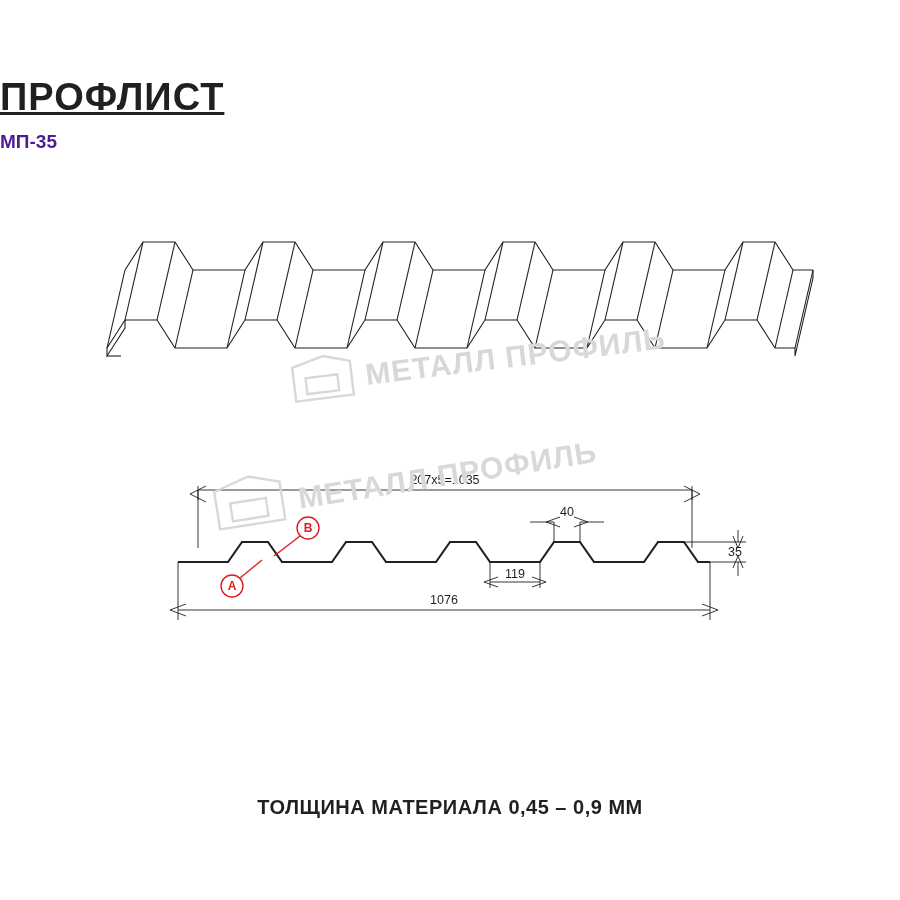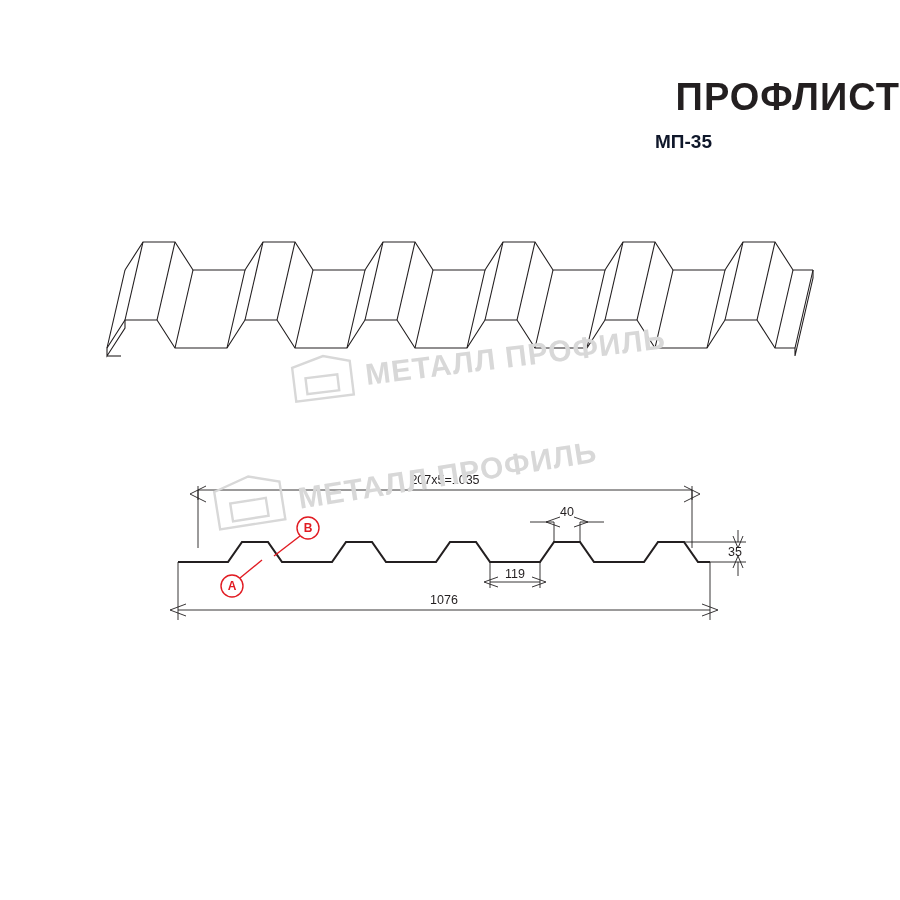--- a/index.html
+++ b/index.html
@@ -18,35 +18,36 @@
   .page {
     position: relative;
     width: 900px;
     height: 900px;
   }
   .title {
     position: absolute;
     top: 76px;
     left: 0;
     width: 900px;
-    text-align: right;
+    text-align: left;
     font-size: 38px;
     font-weight: bold;
     letter-spacing: 1px;
     color: #231f20;
+    text-decoration: underline;
   }
   .subtitle {
     position: absolute;
     top: 131px;
     left: 0;
     width: 712px;
-    text-align: right;
+    text-align: left;
     font-size: 19px;
     font-weight: bold;
-    color: #0f172a;
+    color: #4c1d95;
   }
   .footer {
     position: absolute;
     top: 796px;
     left: 0;
     width: 900px;
     text-align: center;
     font-size: 20px;
     font-weight: bold;
     letter-spacing: 0.5px;
@@ -238,14 +239,15 @@
   <div class="wm2">
     <svg width="400" height="85" viewBox="0 0 400 85">
       <g transform="rotate(-9 200 42)">
         <path class="wm-shape" d="M10 22 L46 12 L76 22 L76 60 L10 60 Z"></path>
         <path class="wm-shape" d="M24 36 L60 36 L60 54 L24 54 Z"></path>
         <text class="wm-txt" x="92" y="52">МЕТАЛЛ ПРОФИЛЬ</text>
       </g>
     </svg>
   </div>
 
+  <div class="footer">ТОЛЩИНА МАТЕРИАЛА 0,45 – 0,9 ММ</div>
 
 </div>
 
 </body></html>

